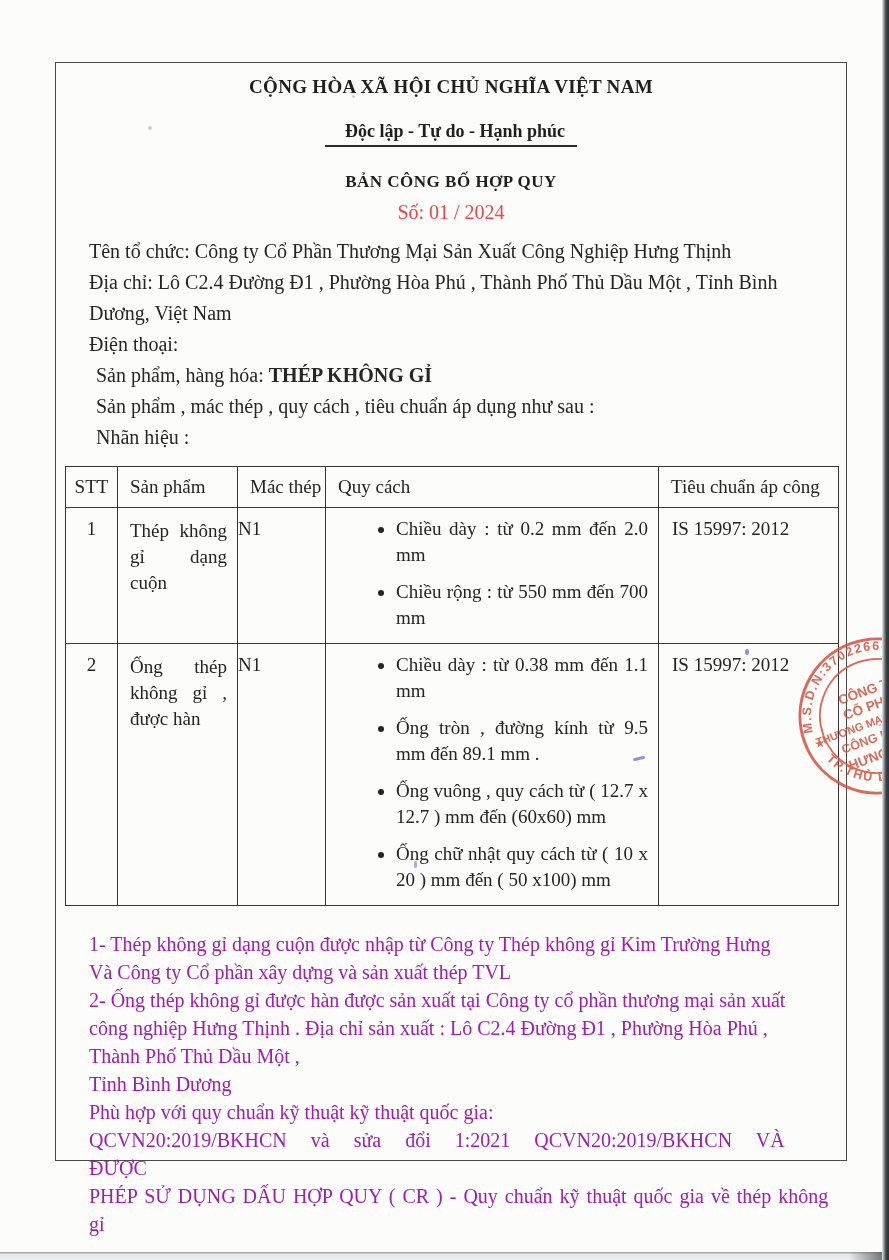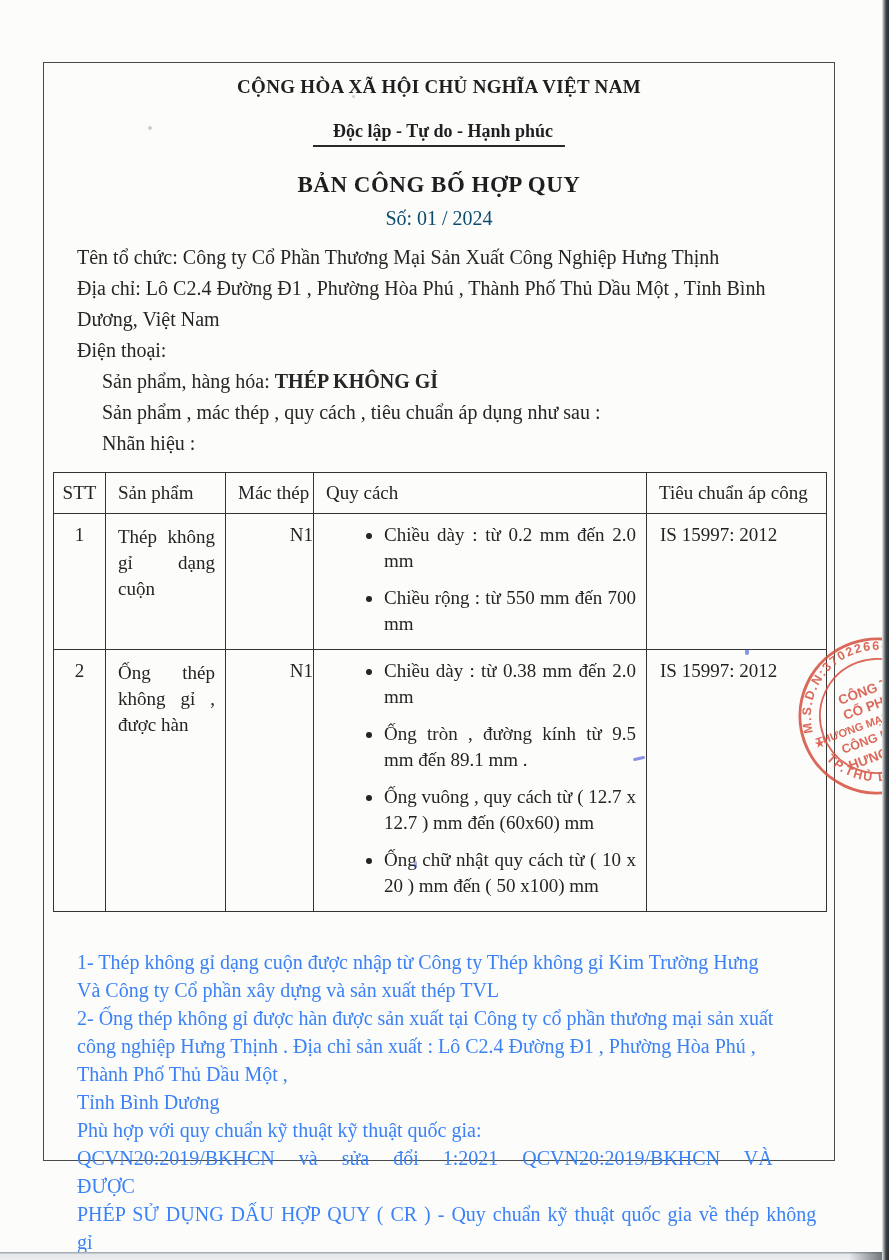--- a/index.html
+++ b/index.html
@@ -18,56 +18,56 @@
   .edge-bottom {
     position:absolute; bottom:0; left:0; width:100%; height:8px; z-index:19;
     background:linear-gradient(to bottom,#a7adb2 0,#a7adb2 1px,#e4e7ea 2px,#eceef0 100%);
   }
   .edge-bottom::after {
     content:""; position:absolute; right:0; bottom:0; width:40px; height:100%;
     background:linear-gradient(to right,rgba(90,96,100,0),#5a6064);
   }
   
   .frame {
-    position:absolute; left:43px; top:62px; width:792px; height:1099px;
+    position:absolute; left:55px; top:62px; width:792px; height:1099px;
     border:1.5px solid #4a4a4a; background:transparent;
   }
   .nat-header { text-align:center; padding-top:13px; }
   .country { font-size:19px; font-weight:bold; letter-spacing:.3px; color:#1f1f1f; }
   .motto {
     display:inline-block; margin-top:5px; font-size:18px; font-weight:bold; color:#1f1f1f;
     padding:0 12px 3px 20px; border-bottom:2.5px solid #2a2a2a;
   }
-  .doc-title { text-align:center; margin-top:25px; font-size:23px; font-weight:bold; letter-spacing:.5px; color:#1e1e1e; }
-  .doc-number { text-align:center; margin-top:9px; font-size:20px; color:#0c4a6e; }
+  .doc-title { text-align:center; margin-top:25px; font-size:17px; font-weight:bold; letter-spacing:.5px; color:#1e1e1e; }
+  .doc-number { text-align:center; margin-top:9px; font-size:20px; color:#ef4444; }
   .info { margin:12px 10px 0 33px; font-size:20px; line-height:31px; }
   .info p { margin:0; }
-  .info .indented { margin-left:25px; }
+  .info .indented { margin-left:7px; }
   .bold { font-weight:bold; }
   
   table.spec {
     border-collapse:collapse; margin:13px 0 0 9px; width:773px;
     font-size:19px; table-layout:fixed; color:#242424;
   }
   table.spec th, table.spec td { border:1.4px solid #343434; vertical-align:top; font-weight:normal; }
   th.h-stt, td.c-stt { text-align:center; }
   th { height:41px; padding-top:9px; text-align:left; }
   th.h-left { padding-left:12px; }
   td { padding-top:10px; }
   td.c-sp { padding:10px 10px 6px 12px; text-align:justify; line-height:26px; }
-  td.c-mt { text-align:right; }
+  td.c-mt { text-align:left; }
   td.c-qc { padding:8px 10px 8px 40px; }
   td.c-qc ul { margin:0; padding-left:30px; }
   td.c-qc li { line-height:26px; margin-bottom:11px; text-align:justify; }
   td.c-qc li:last-child { margin-bottom:4px; }
   td.c-tc { padding:10px 6px 0 13px; }
   tr.r1 { height:97px; }
   tr.r2 { height:238px; }
   
-  .notes { margin:36px 8px 0 33px; font-size:20px; line-height:28px; color:#3b82f6; }
+  .notes { margin:24px 8px 0 33px; font-size:20px; line-height:28px; color:#a21caf; }
   .notes p { margin:0; }
   .cont-indent { margin-left:27px; }
   .outdent { margin-left:-15px; }
   .outdent2 { margin-left:-28px; }
   .gap-top { margin-top:4px; }
   .stretch { word-spacing:19px; }
   .stretch2 { word-spacing:2px; }
   
   .stamp { position:absolute; left:762px; top:601px; width:230px; height:230px; z-index:6; opacity:.85; }
   .stamp text { font-family:"Liberation Sans","DejaVu Sans",sans-serif; fill:#d6503e; font-weight:bold; }
@@ -133,21 +133,21 @@
           </ul>
         </td>
         <td class="c-tc">IS 15997: 2012</td>
       </tr>
       <tr class="r2">
         <td class="c-stt">2</td>
         <td class="c-sp">Ống thép không gỉ , được hàn</td>
         <td class="c-mt">N1</td>
         <td class="c-qc">
           <ul>
-            <li>Chiều dày : từ 0.38 mm đến 2.0 mm</li>
+            <li>Chiều dày : từ 0.38 mm đến 1.1 mm</li>
             <li>Ống tròn , đường kính từ 9.5 mm đến 89.1 mm .</li>
             <li>Ống vuông , quy cách từ ( 12.7 x 12.7 ) mm đến (60x60) mm</li>
             <li>Ống chữ nhật quy cách từ ( 10 x 20 ) mm đến ( 50 x100) mm</li>
           </ul>
         </td>
         <td class="c-tc">IS 15997: 2012</td>
       </tr>
     </tbody>
       </table>
 

